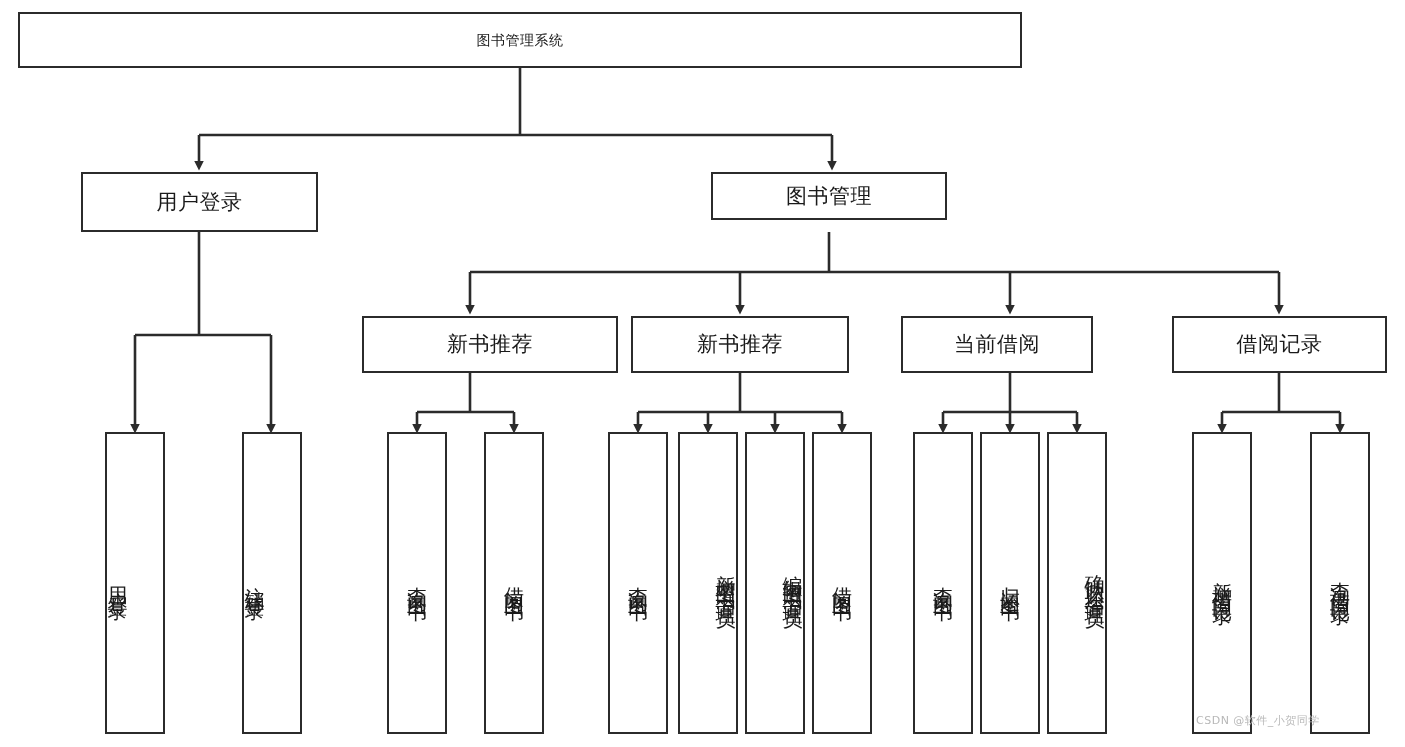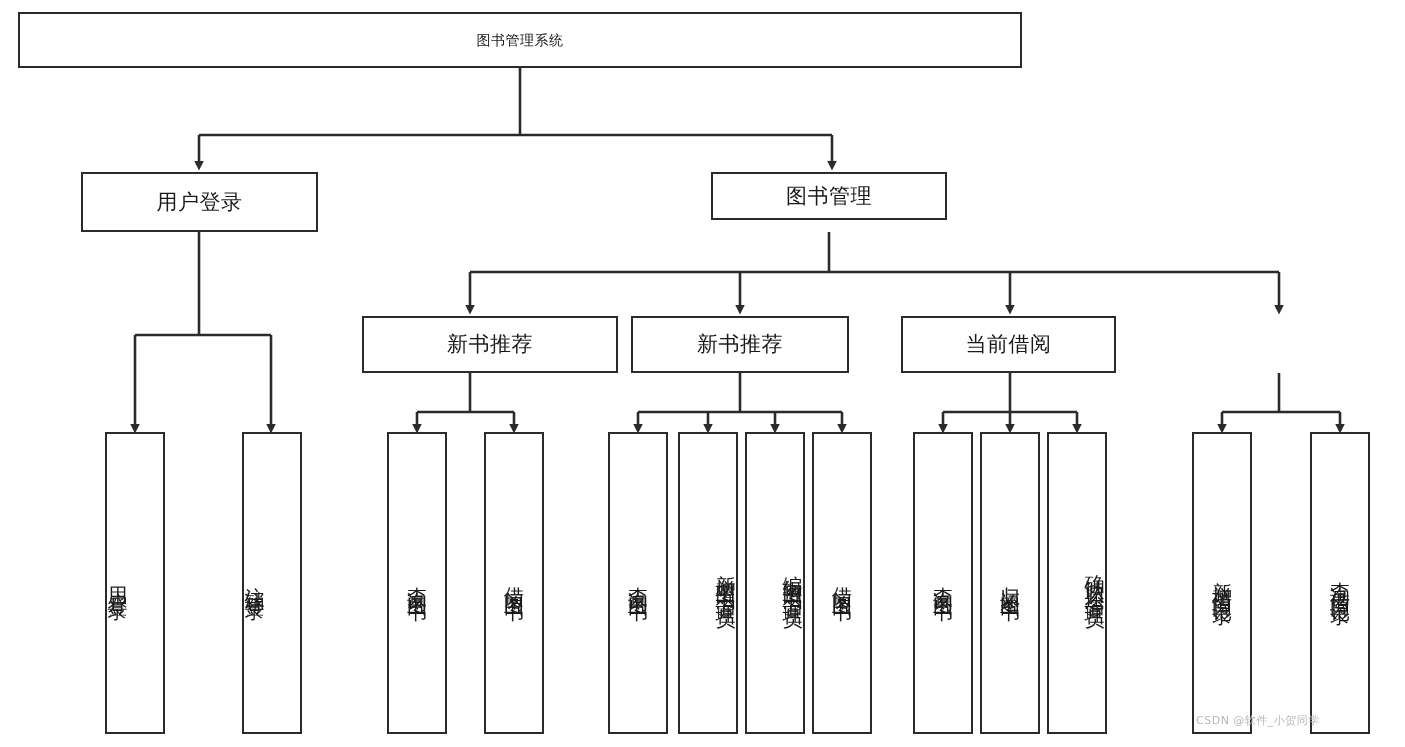--- a/index.html
+++ b/index.html
@@ -122,21 +122,22 @@
     </g>
   </svg>
 
   <div class="node h root" style="left:18px; top:12px; width:1004px; height:56px;">图书管理系统</div>
 
   <div class="node h" style="left:81px; top:172px; width:237px; height:60px;">用户登录</div>
   <div class="node h" style="left:711px; top:172px; width:236px; height:48px;">图书管理</div>
 
   <div class="node h" style="left:362px; top:316px; width:256px; height:57px;">新书推荐</div>
   <div class="node h" style="left:631px; top:316px; width:218px; height:57px;">新书推荐</div>
-  <div class="node h" style="left:901px; top:316px; width:215px; height:57px;">当前借阅</div>
+  <div class="node h" style="left:901px; top:316px; width:192px; height:57px;">当前借阅</div>
+  <div class="node h" style="left:1172px; top:316px; width:215px; height:57px;">借阅记录</div>
 
   <div class="node v bottomalign" style="left:105px; top:432px; width:60px; height:302px;">
     <span class="vtxt">用户登录</span>
   </div>
   <div class="node v bottomalign" style="left:242px; top:432px; width:60px; height:302px;">
     <span class="vtxt">注销登录</span>
   </div>
 
   <div class="node v" style="left:387px; top:432px; width:60px; height:302px;">
     <span class="vtxt">查询图书</span>

